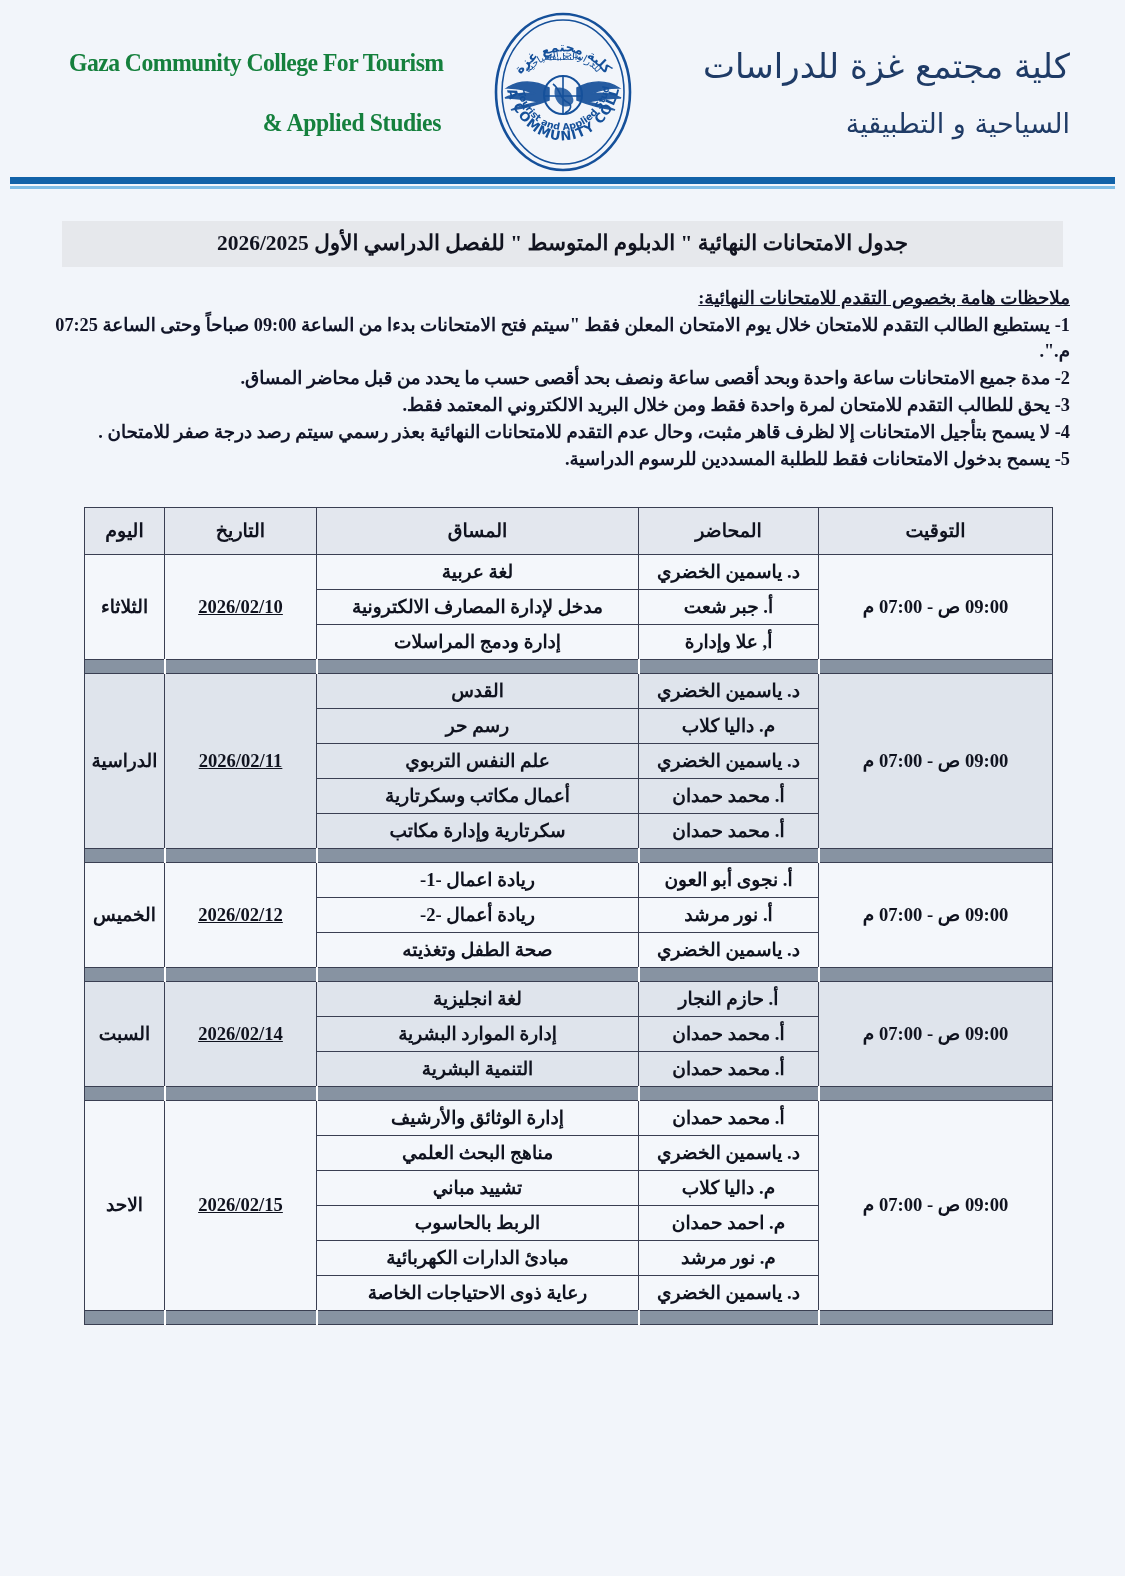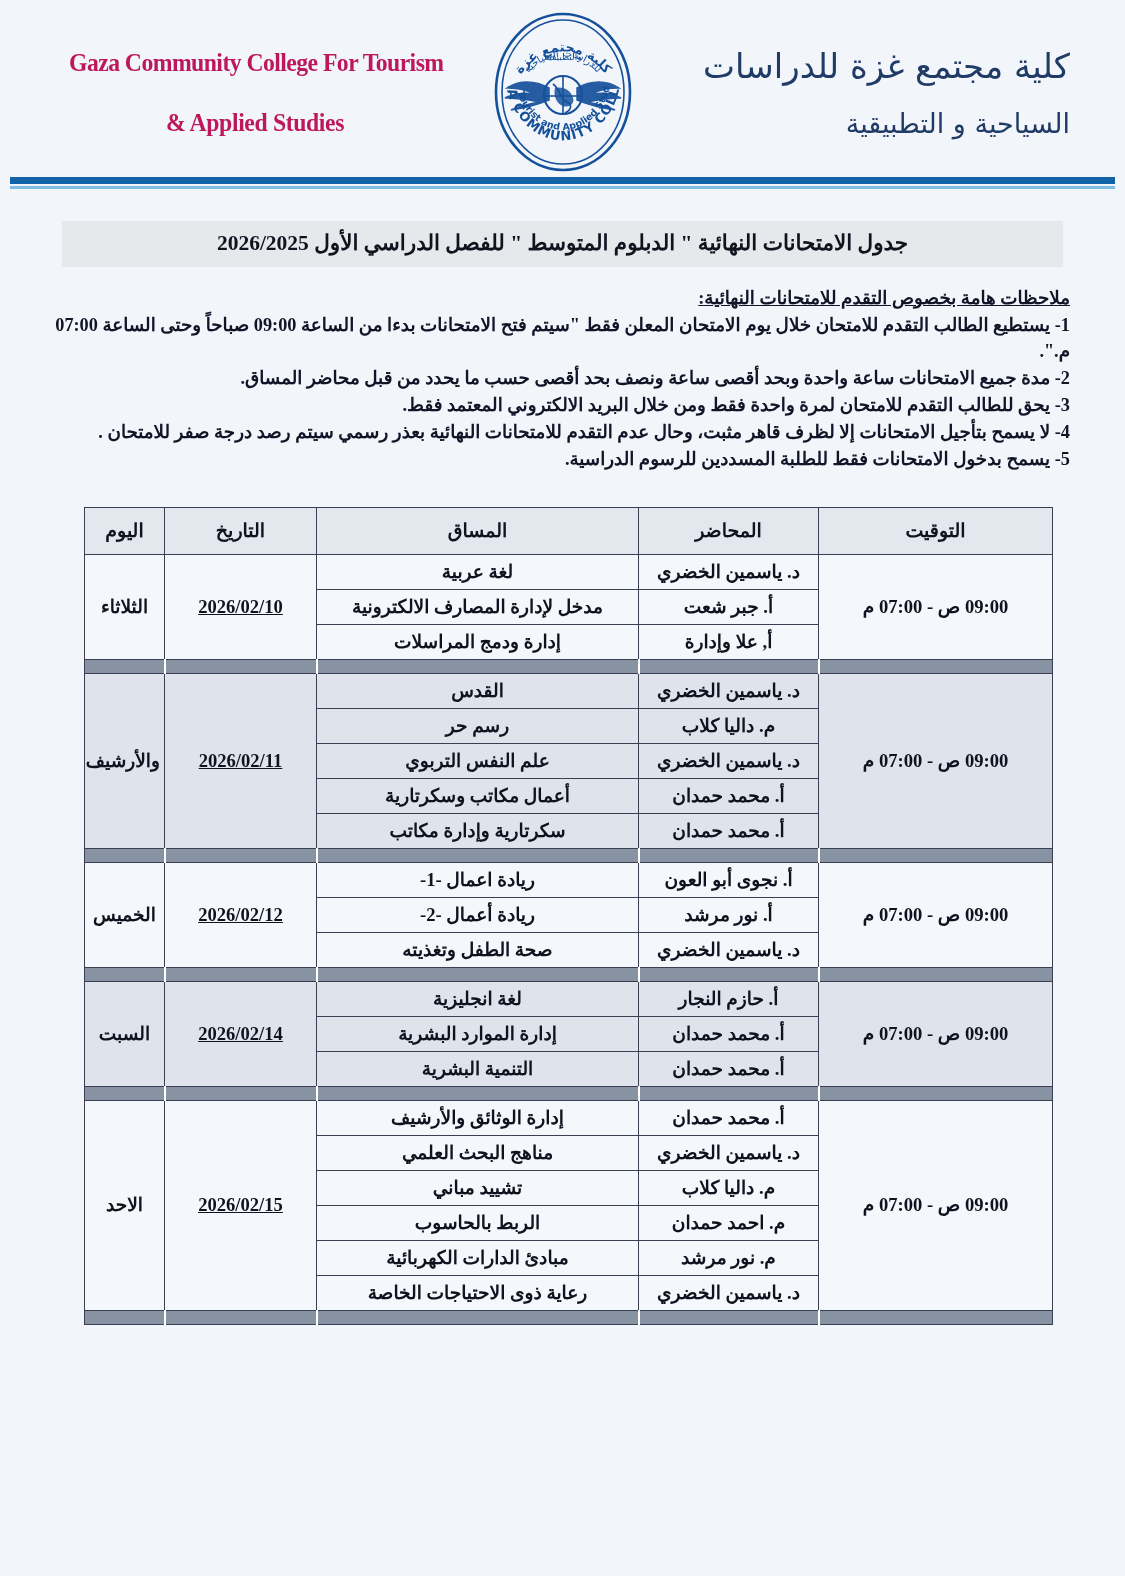--- a/index.html
+++ b/index.html
@@ -21,22 +21,22 @@
   .letterhead {
     display: flex;
     align-items: center;
     justify-content: space-between;
     padding: 10px 55px 0 55px;
     height: 175px;
     box-sizing: border-box;
   }
   .lh-en {
     width: 400px;
-    text-align: center;
-    color: #be185d;
+    text-align: right;
+    color: #15803d;
     font-family: "Liberation Serif", "DejaVu Serif", serif;
     direction: ltr;
   }
   .lh-en .line1 {
     font-size: 25.5px;
     font-weight: 700;
     letter-spacing: -0.6px;
     white-space: nowrap;
     transform: scaleX(0.93);
     transform-origin: center;
@@ -234,21 +234,21 @@
 
 <div class="divider">
   <div class="bar-dark"></div>
   <div class="bar-light"></div>
 </div>
 
 <div class="title-banner">جدول الامتحانات النهائية " الدبلوم المتوسط " للفصل الدراسي الأول 2026/2025</div>
 
 <div class="notes">
   <div class="notes-title">ملاحظات هامة بخصوص التقدم للامتحانات النهائية:</div>
-  <div class="note-item">1- يستطيع الطالب التقدم للامتحان خلال يوم الامتحان المعلن فقط "سيتم فتح الامتحانات بدءا من الساعة 09:00 صباحاً وحتى الساعة 07:00 م.".</div>
+  <div class="note-item">1- يستطيع الطالب التقدم للامتحان خلال يوم الامتحان المعلن فقط "سيتم فتح الامتحانات بدءا من الساعة 09:00 صباحاً وحتى الساعة 07:25 م.".</div>
   <div class="note-item">2- مدة جميع الامتحانات ساعة واحدة وبحد أقصى ساعة ونصف بحد أقصى حسب ما يحدد من قبل محاضر المساق.</div>
   <div class="note-item">3- يحق للطالب التقدم للامتحان لمرة واحدة فقط ومن خلال البريد الالكتروني المعتمد فقط.</div>
   <div class="note-item">4- لا يسمح بتأجيل الامتحانات إلا لظرف قاهر مثبت، وحال عدم التقدم للامتحانات النهائية بعذر رسمي سيتم رصد درجة صفر للامتحان .</div>
   <div class="note-item">5- يسمح بدخول الامتحانات فقط للطلبة المسددين للرسوم الدراسية.</div>
 </div>
 
 <div class="table-wrap">
   <table class="schedule">
     <colgroup>
       <col class="c-time">
@@ -287,21 +287,21 @@
           <td></td>
           <td></td>
           <td></td>
           <td></td>
         </tr>
         <tr class="shaded">
           <td rowspan="5" class="time-cell">09:00 ص - 07:00 م</td>
           <td class="lect-cell">د. ياسمين الخضري</td>
           <td class="course-cell">القدس</td>
           <td rowspan="5" class="date-cell">2026/02/11</td>
-          <td rowspan="5" class="day-cell">والأرشيف</td>
+          <td rowspan="5" class="day-cell">الدراسية</td>
         </tr>
         <tr class="shaded">
           <td class="lect-cell inner-sep">م. داليا كلاب</td>
           <td class="course-cell inner-sep">رسم حر</td>
         </tr>
         <tr class="shaded">
           <td class="lect-cell inner-sep">د. ياسمين الخضري</td>
           <td class="course-cell inner-sep">علم النفس التربوي</td>
         </tr>
         <tr class="shaded">

